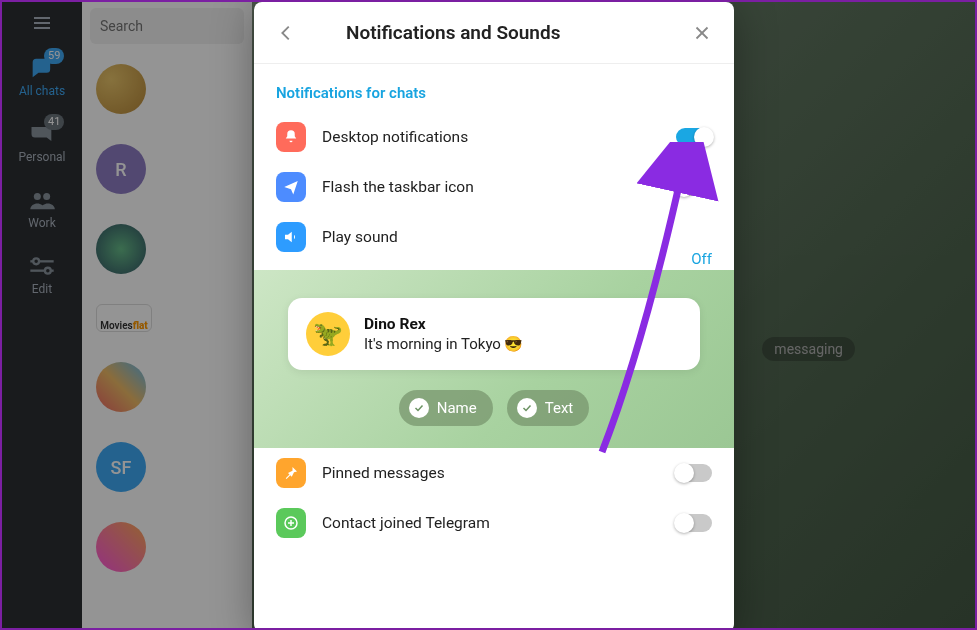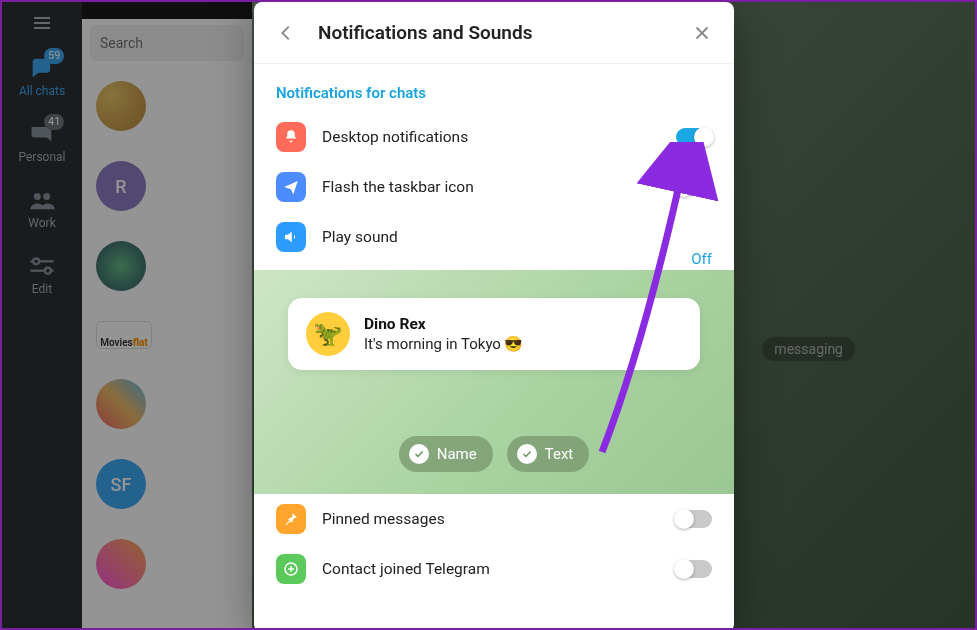--- a/index.html
+++ b/index.html
@@ -31,21 +31,21 @@
   .rail-item .ricon { width: 28px; height: 28px; margin: 0 auto 2px; display:block; }
   .rail-item .rlabel { font-size: 12px; display:block; }
   .rail-badge {
     position:absolute; top:4px; left:42px; background:#3fa9f5; color:#fff;
     font-size:11px; line-height:16px; min-width:20px; padding:0 4px; border-radius:10px;
   }
   .rail-badge.grey { background:#6c757d; }
 
   
   .chatlist {
-    position: absolute; left: 80px; top: 17px; bottom: 0; width: 170px;
+    position: absolute; left: 80px; top: 0; bottom: 0; width: 170px;
     background: #fff; z-index: 4;
   }
   .search {
     margin: 6px 8px; background:#f1f1f1; border-radius:6px; height:36px;
     display:flex; align-items:center; padding:0 10px; color:#888;
   }
   .search input { border:none; background:transparent; outline:none; font-size:14px; width:100%; }
   .avatars { padding: 14px 0 0 14px; display:flex; flex-direction:column; gap:30px; }
   .av { width:50px; height:50px; border-radius:50%; display:flex; align-items:center; justify-content:center; color:#fff; font-weight:500; font-size:18px; }
   .av.gold { background: radial-gradient(circle at 30% 30%, #e8c46a, #b8893a); }
@@ -62,21 +62,21 @@
   
   .scrim { position:absolute; inset:0; background:rgba(0,0,0,.42); z-index:6; }
 
   
   .modal {
     position:absolute; z-index:7; left:252px; top:0; width:480px; height:630px;
     background:#fff; border-radius:8px; box-shadow:0 6px 40px rgba(0,0,0,.35);
     display:flex; flex-direction:column; overflow:hidden;
   }
   .m-head { display:flex; align-items:center; height:62px; padding:0 18px; gap:18px; border-bottom:1px solid #eee; }
-  .m-head .title { font-size:19px; font-weight:600; color:#222; flex:1; }
+  .m-head .title { font-size:19px; font-weight:600; color:#222; flex:1;margin-left:28px; }
   .m-head .iconbtn { width:28px; height:28px; display:flex; align-items:center; justify-content:center; cursor:pointer; color:#888; }
   .m-head .iconbtn svg { width:22px; height:22px; stroke:#888; }
 
   .m-body { flex:1; overflow:auto; }
   .sect-title { color:#18a4e0; font-size:15px; font-weight:600; padding:20px 22px 10px; }
   .row { display:flex; align-items:center; height:50px; padding:0 22px; cursor:pointer; }
   .row .ricon2 { width:30px; height:30px; border-radius:8px; display:flex; align-items:center; justify-content:center; margin-right:16px; flex-shrink:0;}
   .row .rlbl { flex:1; font-size:15.5px; color:#222; }
   .row .rend { color:#18a4e0; font-size:15px;margin-top:44px; }
   .ic-orange { background:#ff6b5b; }
@@ -102,21 +102,21 @@
     box-shadow:0 2px 8px rgba(0,0,0,.08); margin:0 20px;
   }
   .card .pav {
     width:44px; height:44px; border-radius:50%; background:#ffce3a; display:flex; align-items:center; justify-content:center; font-size:24px;
   }
   .card .ptxt .nm { font-weight:700; font-size:15.5px; color:#111; margin-bottom:2px;}
   .card .ptxt .msg { font-size:15px; color:#222; }
   .chips { display:flex; justify-content:center; gap:14px; margin-top:20px; }
   .chip {
     background:rgba(120,150,110,.75); color:#fff; border-radius:20px; height:36px; padding:0 16px 0 10px;
-    display:flex; align-items:center; gap:8px; font-size:15px; cursor:pointer;margin-top:46px;
+    display:flex; align-items:center; gap:8px; font-size:15px; cursor:pointer;
   }
   .chip .ck { width:20px; height:20px; border-radius:50%; background:#fff; display:flex; align-items:center; justify-content:center;}
   .chip .ck svg { width:12px; height:12px; stroke:#6b9262; stroke-width:3; fill:none; }
 
   
   .arrow {
     position:absolute; z-index:8; left:485px; top:140px; pointer-events:none;
   }
 
 </style>

